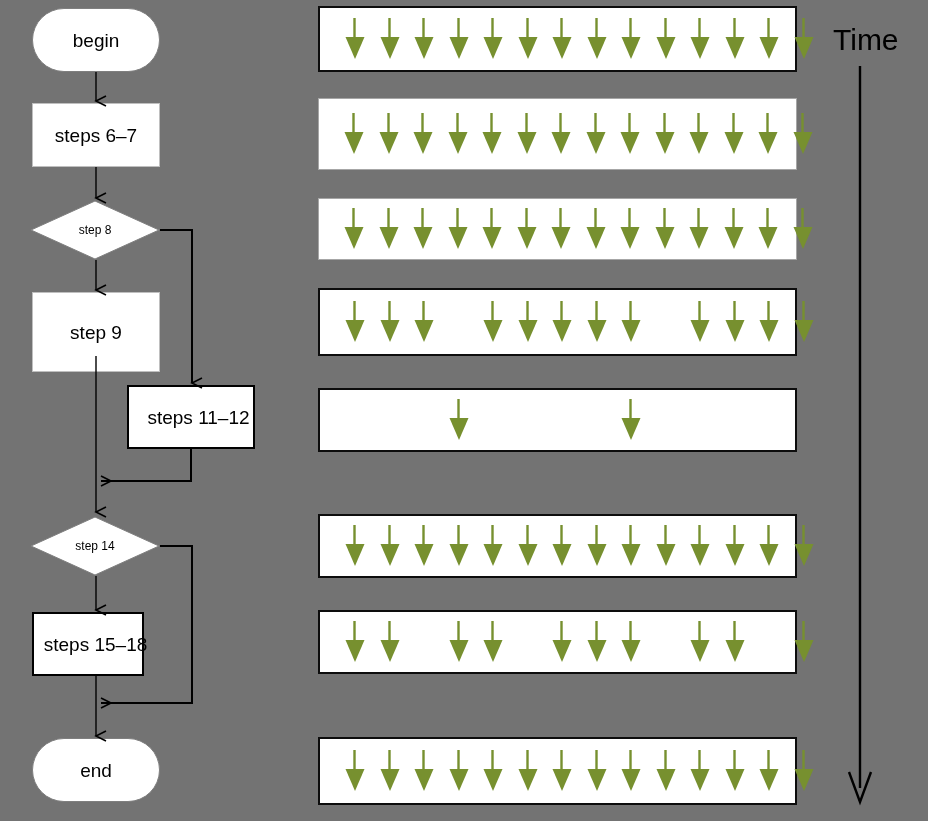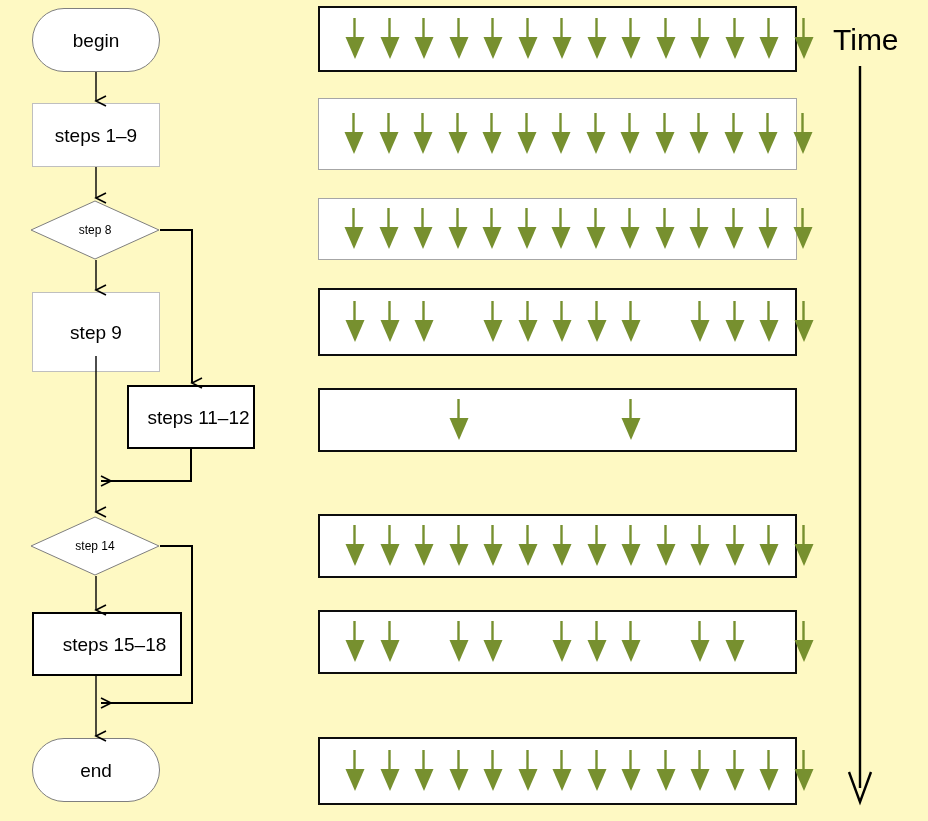--- a/index.html
+++ b/index.html
@@ -8,21 +8,21 @@
     background: #ffffff;
   }
   body {
     font-family: "Liberation Sans", sans-serif;
     -webkit-font-smoothing: antialiased;
   }
   #canvas {
     position: relative;
     width: 928px;
     height: 821px;
-    background: #fef9c3;
+    background: #737373;
     overflow: hidden;
   }
 
   
   .fc-shape {
     position: absolute;
     box-sizing: border-box;
     display: flex;
     align-items: center;
     justify-content: center;
@@ -125,21 +125,21 @@
 </head>
 <body>
 
 <div id="canvas">
 
   <div class="fc-shape fc-terminal" style="left:32px; top:8px; width:128px; height:64px;">
     <span>begin</span>
   </div>
 
   <div class="fc-shape fc-process-light" style="left:32px; top:103px; width:128px; height:64px;">
-    <span>steps 1–9</span>
+    <span>steps 6–7</span>
   </div>
 
   <div class="fc-diamond-wrap" style="left:30px; top:200px; width:130px; height:60px;">
     <svg width="130" height="60" viewBox="0 0 130 60">
       <polygon points="65,1 129,30 65,59 1,30" fill="#ffffff" stroke="#7f7f7f" stroke-width="1"></polygon>
     </svg>
     <div class="fc-diamond-label">step 8</div>
   </div>
 
   <div class="fc-shape fc-process-light" style="left:32px; top:292px; width:128px; height:80px;">
@@ -150,21 +150,21 @@
     <span>steps 11–12</span>
   </div>
 
   <div class="fc-diamond-wrap" style="left:30px; top:516px; width:130px; height:60px;">
     <svg width="130" height="60" viewBox="0 0 130 60">
       <polygon points="65,1 129,30 65,59 1,30" fill="#ffffff" stroke="#7f7f7f" stroke-width="1"></polygon>
     </svg>
     <div class="fc-diamond-label">step 14</div>
   </div>
 
-  <div class="fc-shape fc-process-dark" style="left:32px; top:612px; width:150px; height:64px;">
+  <div class="fc-shape fc-process-dark" style="left:32px; top:612px; width:112px; height:64px;">
     <span>steps 15–18</span>
   </div>
 
   <div class="fc-shape fc-terminal" style="left:32px; top:738px; width:128px; height:64px;">
     <span>end</span>
   </div>
 
   <svg id="connectors" viewBox="0 0 928 821">
     <defs>
       <marker id="ah-down" markerWidth="14" markerHeight="14" refX="6" refY="11" orient="auto" markerUnits="userSpaceOnUse">

